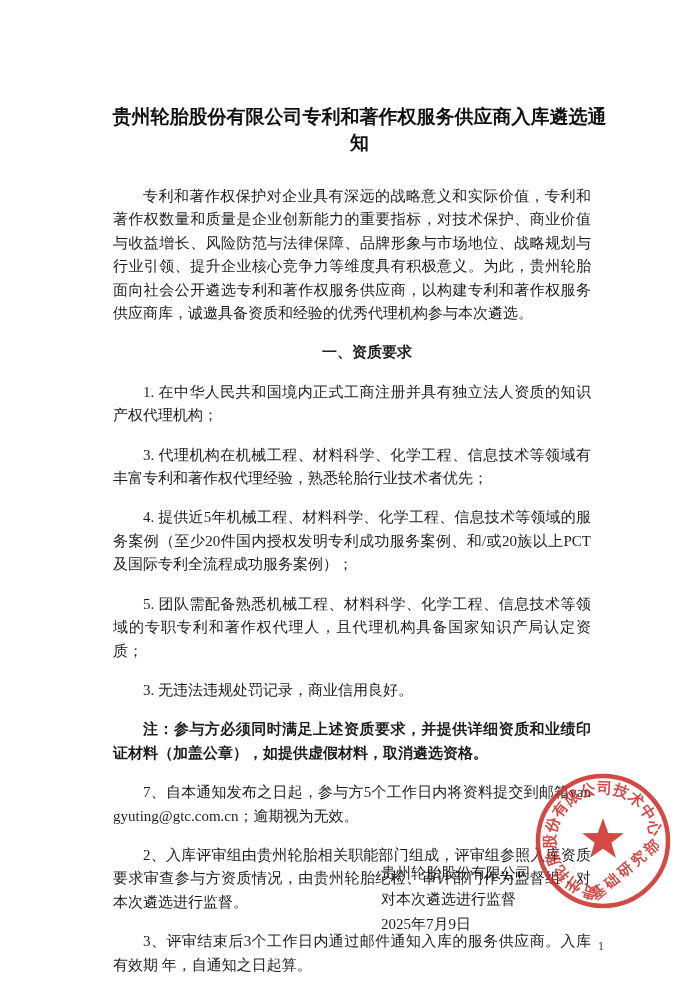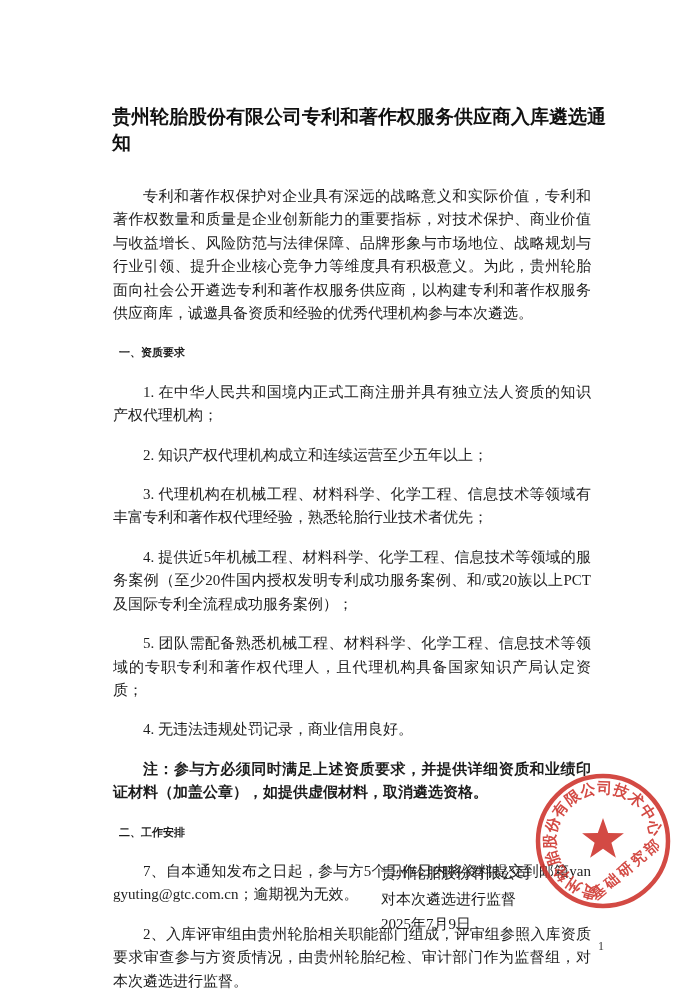--- a/index.html
+++ b/index.html
@@ -15,39 +15,40 @@
   }
   .content{
     position:absolute;
     left:97px;top:104px;
     width:510px;
   }
   .doc-title{
     font-family:"Liberation Sans","DejaVu Sans",sans-serif;
     font-size:19px;
     font-weight:bold;
-    text-align:left;
+    text-align:center;
     line-height:26px;
     margin:0 0 29px 15px;
     color:#111;
   }
   .para{
     font-size:15px;
     line-height:23.4px;
     text-align:justify;
     text-indent:2em;
     margin:16px;
     word-break:break-all;
   }
   .heading{
-    font-size:11px;
+    font-size:15px;
     font-weight:bold;
     line-height:23.4px;
     text-indent:2em;
     margin:4px 0 0 0;
+    text-align:center;
   }
   .note{
     font-weight:bold;
   }
   .signature{
     position:absolute;
     left:381px;top:861px;
     width:270px;
     font-size:15px;
     line-height:25.5px;
@@ -85,28 +86,26 @@
 
 <div class="page">
 
   <div class="content">
     <h1 class="doc-title">贵州轮胎股份有限公司专利和著作权服务供应商入库遴选通知</h1>
 
     <p class="para">专利和著作权保护对企业具有深远的战略意义和实际价值，专利和著作权数量和质量是企业创新能力的重要指标，对技术保护、商业价值与收益增长、风险防范与法律保障、品牌形象与市场地位、战略规划与行业引领、提升企业核心竞争力等维度具有积极意义。为此，贵州轮胎面向社会公开遴选专利和著作权服务供应商，以构建专利和著作权服务供应商库，诚邀具备资质和经验的优秀代理机构参与本次遴选。</p>
 
     <p class="heading">一、资质要求</p>
     <p class="para">1. 在中华人民共和国境内正式工商注册并具有独立法人资质的知识产权代理机构；</p>
-    <p class="para">2. 知识产权代理机构成立和连续运营至少五年以上；</p>
     <p class="para">3. 代理机构在机械工程、材料科学、化学工程、信息技术等领域有丰富专利和著作权代理经验，熟悉轮胎行业技术者优先；</p>
     <p class="para">4. 提供近5年机械工程、材料科学、化学工程、信息技术等领域的服务案例（至少20件国内授权发明专利成功服务案例、和/或20族以上PCT及国际专利全流程成功服务案例）；</p>
     <p class="para">5. 团队需配备熟悉机械工程、材料科学、化学工程、信息技术等领域的专职专利和著作权代理人，且代理机构具备国家知识产局认定资质；</p>
-    <p class="para">4. 无违法违规处罚记录，商业信用良好。</p>
+    <p class="para">3. 无违法违规处罚记录，商业信用良好。</p>
     <p class="para note">注：参与方必须同时满足上述资质要求，并提供详细资质和业绩印证材料（加盖公章），如提供虚假材料，取消遴选资格。</p>
 
-    <p class="heading">二、工作安排</p>
     <p class="para">7、自本通知发布之日起，参与方5个工作日内将资料提交到邮箱yangyuting@gtc.com.cn；逾期视为无效。</p>
     <p class="para">2、入库评审组由贵州轮胎相关职能部门组成，评审组参照入库资质要求审查参与方资质情况，由贵州轮胎纪检、审计部门作为监督组，对本次遴选进行监督。</p>
     <p class="para">3、评审结束后3个工作日内通过邮件通知入库的服务供应商。入库有效期 年，自通知之日起算。</p>
   </div>
 
   <div class="signature">
     <div>贵州轮胎股份有限公司</div>
     <div>对本次遴选进行监督</div>
     <div>2025年7月9日</div>
   </div>

